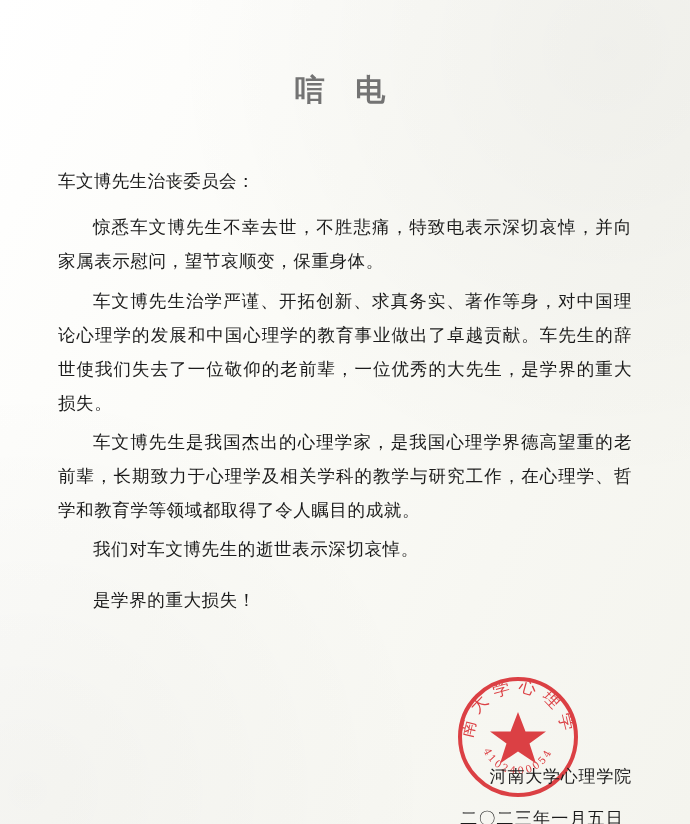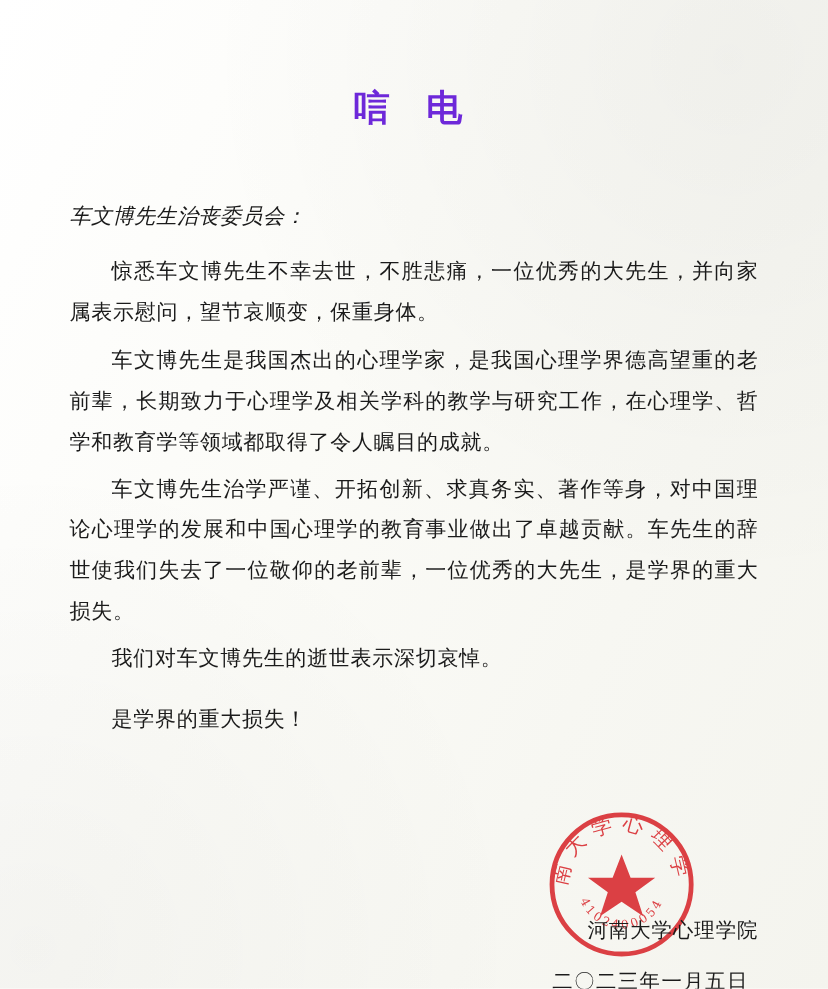--- a/index.html
+++ b/index.html
@@ -39,28 +39,27 @@
     padding: 0 58px;
   }
   .doc-title {
     text-align: center;
     font-size: 30px;
     font-weight: bold;
     letter-spacing: 10px;
     margin-top: 70px;
     margin-bottom: 0;
     font-family: "DejaVu Serif", "Liberation Serif", serif;
-    color: #6d28d9;
+    color: #737373;
   }
   .salutation {
     margin-top: 57px;
     font-size: 17.5px;
     line-height: 1.5;
     letter-spacing: 0.4px;
-    font-style: italic;
   }
   .body-text {
     margin-top: 16px;
   }
   .para {
     font-size: 17.5px;
     line-height: 1.95;
     text-indent: 2em;
     letter-spacing: 0.6px;
     text-align: justify;
@@ -109,23 +108,23 @@
 
 <div class="paper"></div>
 
 <div class="sheet">
 
   <div class="doc-title">唁 电</div>
 
   <div class="salutation">车文博先生治丧委员会：</div>
 
   <div class="body-text">
-    <p class="para">惊悉车文博先生不幸去世，不胜悲痛，一位优秀的大先生，并向家属表示慰问，望节哀顺变，保重身体。</p>
+    <p class="para">惊悉车文博先生不幸去世，不胜悲痛，特致电表示深切哀悼，并向家属表示慰问，望节哀顺变，保重身体。</p>
+    <p class="para">车文博先生治学严谨、开拓创新、求真务实、著作等身，对中国理论心理学的发展和中国心理学的教育事业做出了卓越贡献。车先生的辞世使我们失去了一位敬仰的老前辈，一位优秀的大先生，是学界的重大损失。</p>
     <p class="para">车文博先生是我国杰出的心理学家，是我国心理学界德高望重的老前辈，长期致力于心理学及相关学科的教学与研究工作，在心理学、哲学和教育学等领域都取得了令人瞩目的成就。</p>
-    <p class="para">车文博先生治学严谨、开拓创新、求真务实、著作等身，对中国理论心理学的发展和中国心理学的教育事业做出了卓越贡献。车先生的辞世使我们失去了一位敬仰的老前辈，一位优秀的大先生，是学界的重大损失。</p>
     <p class="para tight">我们对车文博先生的逝世表示深切哀悼。</p>
     <p class="para">是学界的重大损失！</p>
   </div>
 
   <div class="seal">
     <svg width="126" height="126" viewBox="0 0 126 126" xmlns="http://www.w3.org/2000/svg">
       <defs>
         <path id="arcTop" d="M 18,63 A 45,45 0 0 1 108,63"></path>
         <path id="arcBottom" d="M 26,63 A 37,37 0 0 0 100,63"></path>
       </defs>

